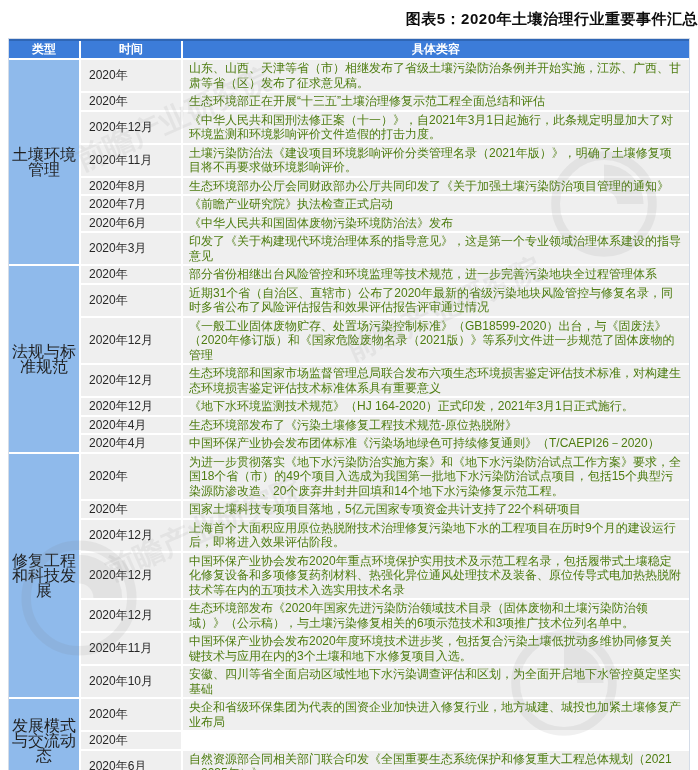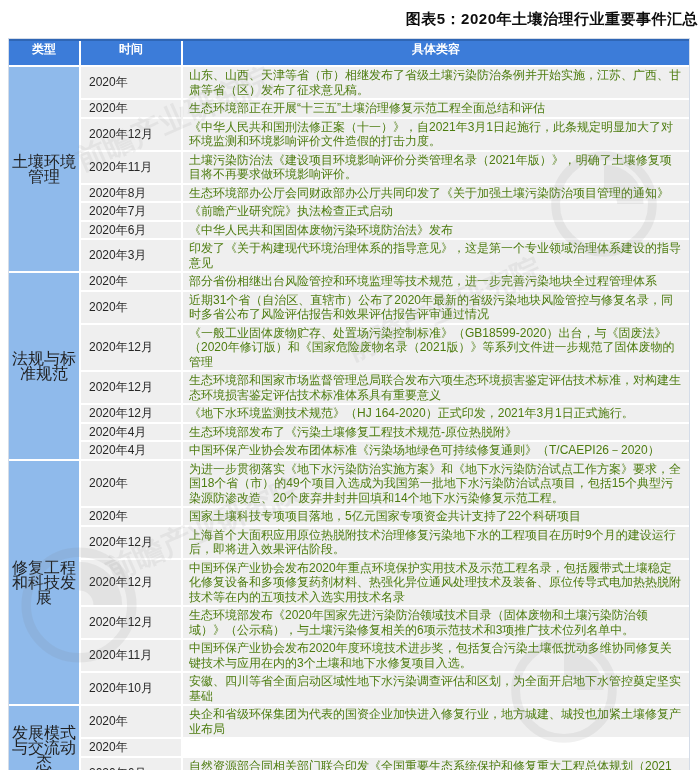--- a/index.html
+++ b/index.html
@@ -13,21 +13,21 @@
     text-align:right;font-size:15px;font-weight:bold;color:#0d0d0d;
     padding:10px 0 9px 0;letter-spacing:0.5px;
   }
   .table-wrap{
     position:relative;margin:0 8px;border:1px solid #d4dce8;background:#ffffff;
   }
   .tbl{display:flex;flex-direction:column;background:#ffffff;}
   .hdr{display:flex;gap:2px;border-top:2px solid #2f66b5;}
   .hdr-cell{
     background:var(--header-bg,#3c7cd9);color:#ffffff;font-weight:bold;
-    font-size:12px;line-height:17px;text-align:center;height:24px;
+    font-size:12px;line-height:17px;text-align:center;height:17px;
   }
   .col-type{width:70px;flex:0 0 70px;}
   .col-time{width:100px;flex:0 0 100px;}
   .col-content{flex:1 1 auto;}
   .body{display:flex;flex-direction:column;gap:2px;padding-top:2px;}
   .section{display:flex;gap:2px;}
   .type-cell{
     width:70px;flex:0 0 70px;background:var(--type-bg,#8fbaeb);
     display:flex;align-items:center;justify-content:center;text-align:center;
     font-size:16px;line-height:15px;color:#1f1f1f;padding:2px 2px;box-sizing:border-box;

